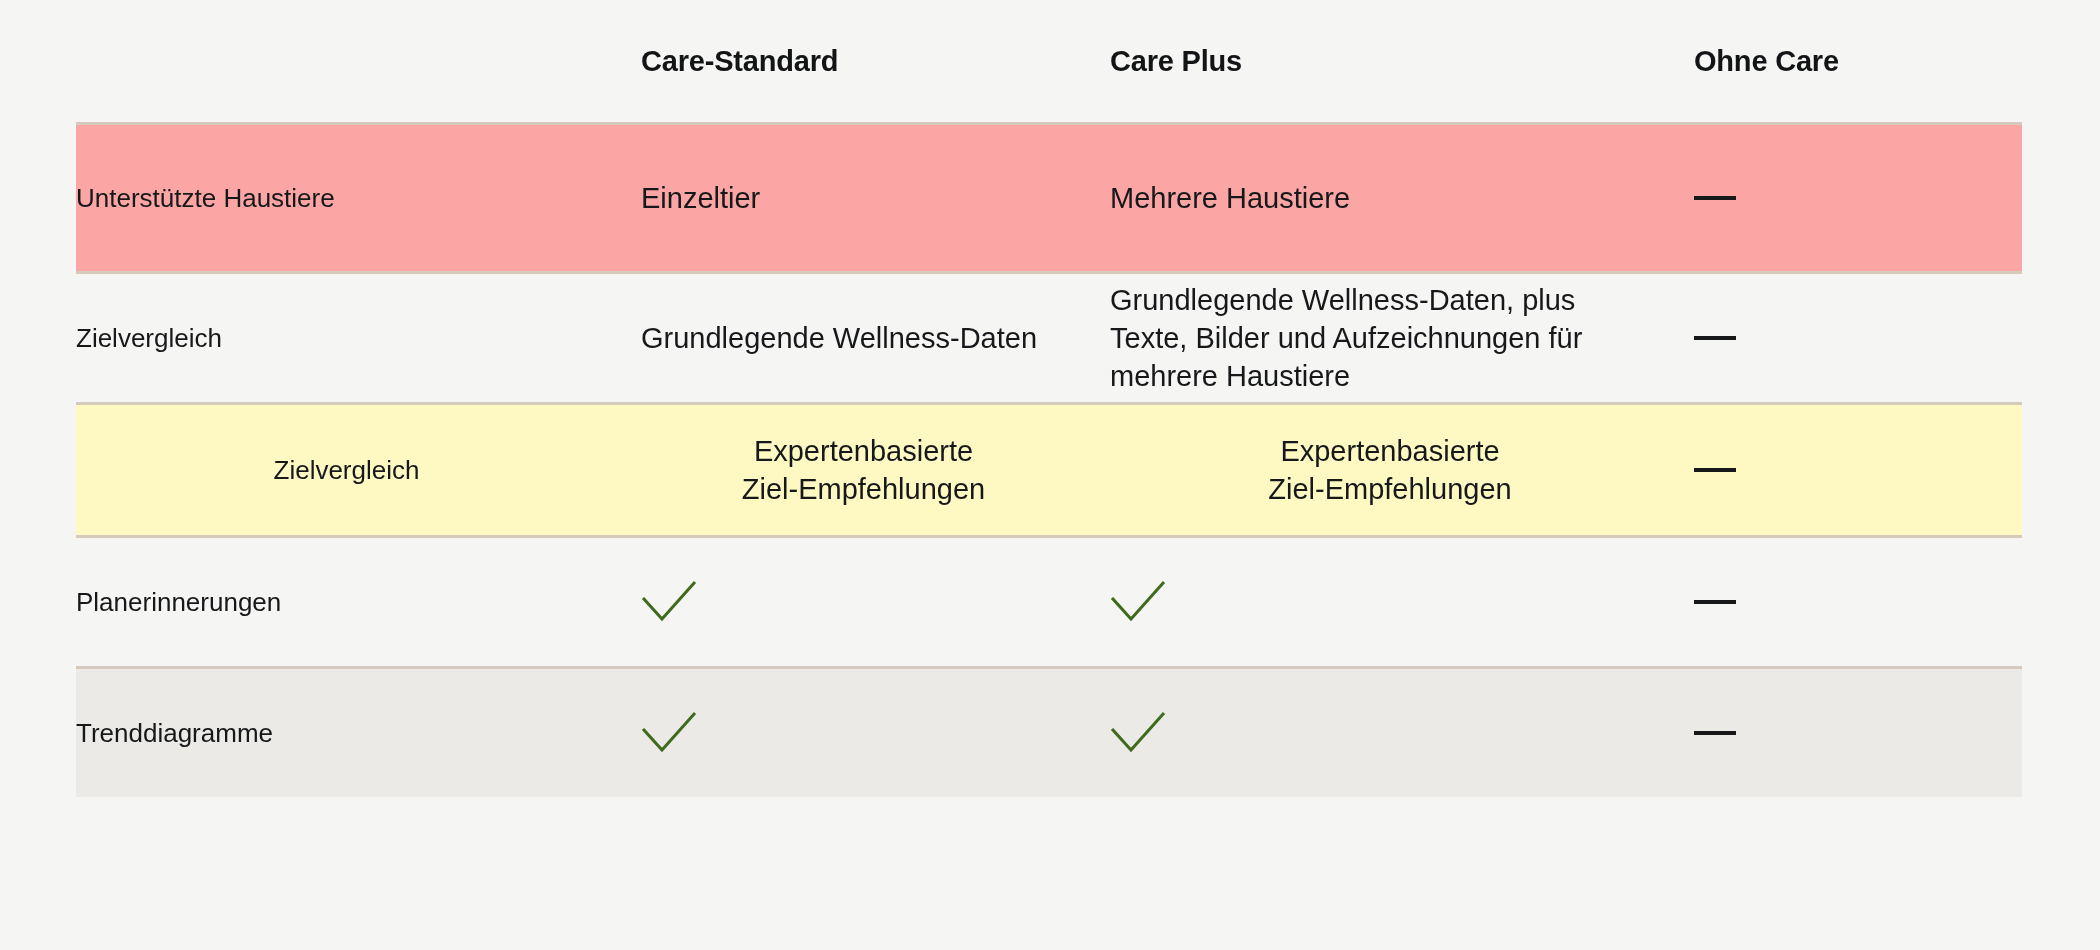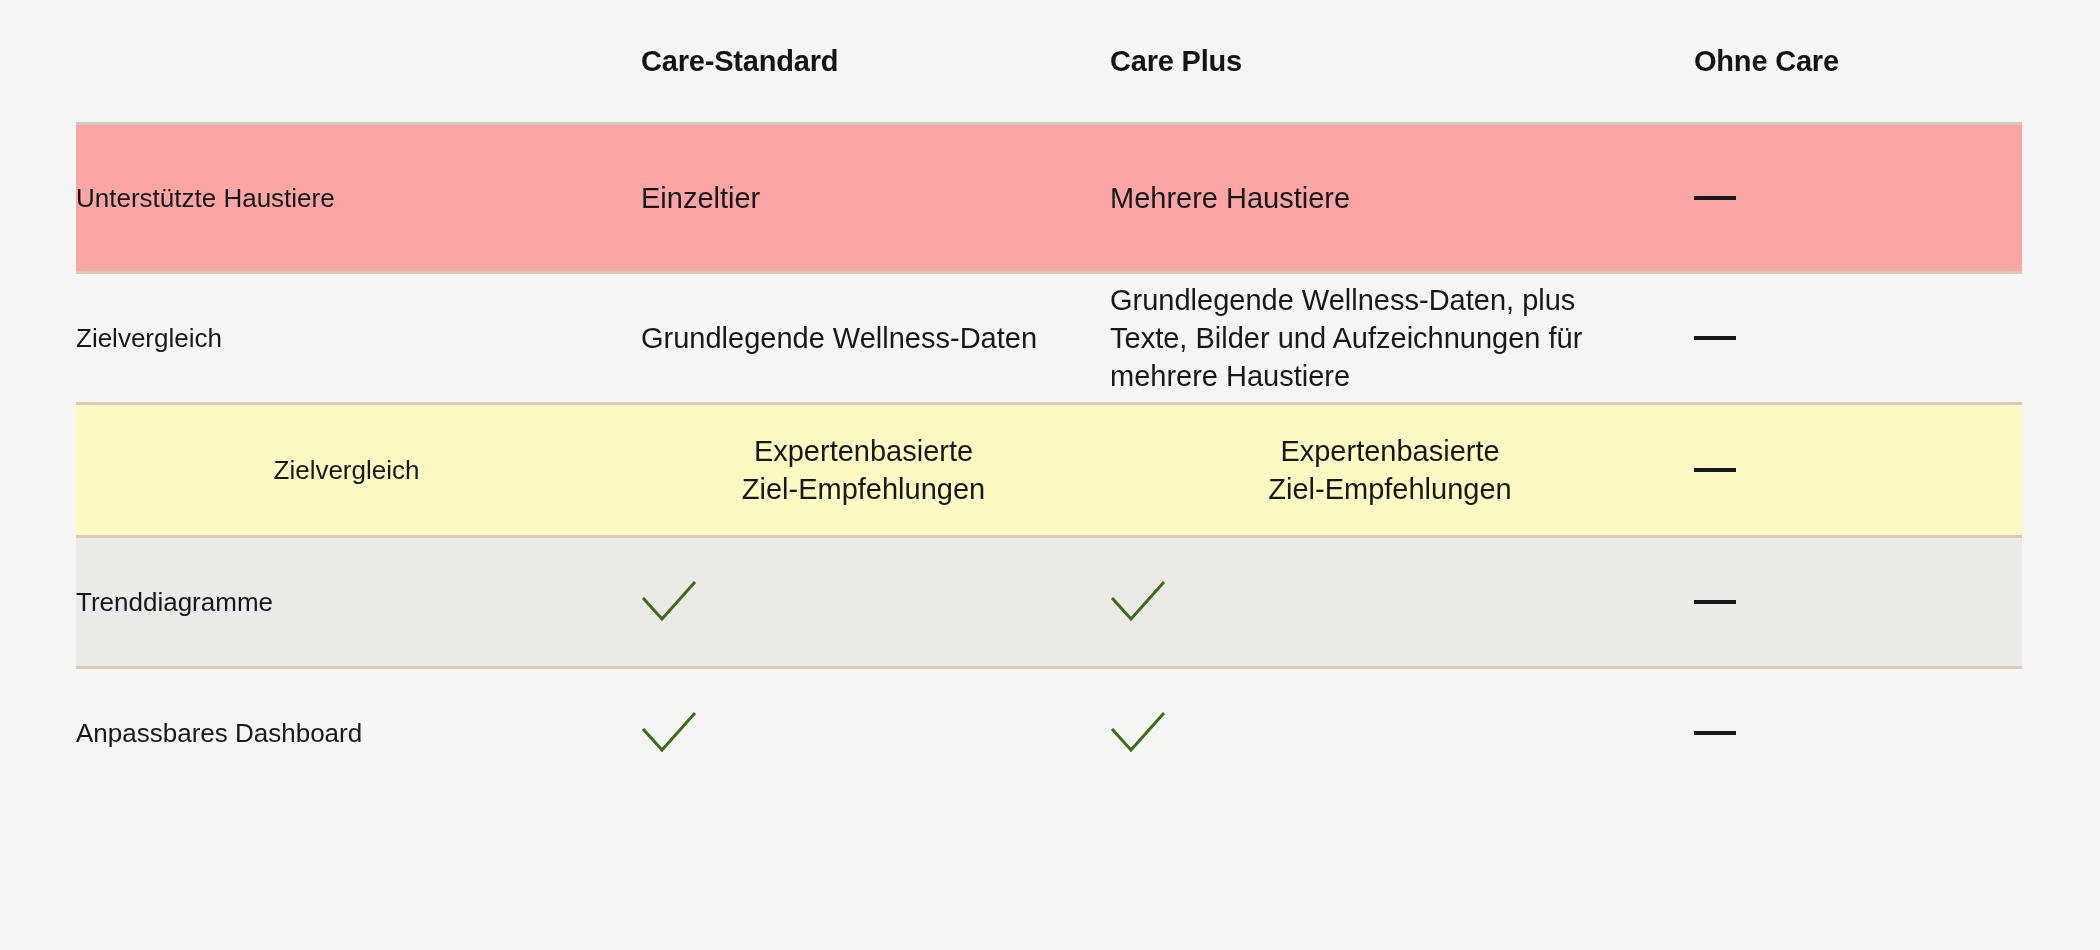--- a/index.html
+++ b/index.html
@@ -131,42 +131,42 @@
         <div class="table-row shaded" style="height: 133px; background: #fef9c3; border-top-color: rgb(214, 202, 189); text-align: center;">
           <div class="cell col-feature"><span class="cell-text">Zielvergleich</span></div>
           <div class="cell col-standard"><span class="cell-text">Expertenbasierte
 Ziel-Empfehlungen</span></div>
           <div class="cell col-plus"><span class="cell-text">Expertenbasierte
 Ziel-Empfehlungen</span></div>
           <div class="cell col-none">
             <span class="dash-icon" style="background: rgb(22, 24, 26);"></span>
           </div>
         </div>
-        <div class="table-row shaded" style="height: 131px; background: rgb(235, 234, 231); border-top-color: rgb(214, 202, 189);">
-          <div class="cell col-feature"><span class="cell-text">Trenddiagramme</span></div>
+        <div class="table-row" style="height: 131px; background: rgb(245, 245, 243); border-top-color: rgb(214, 202, 189);">
+          <div class="cell col-feature"><span class="cell-text">Planerinnerungen</span></div>
           <div class="cell col-standard">
             <span class="check-icon">
               <svg viewBox="0 0 56 44" width="56" height="44">
                 <path d="M3 19 L21 39 L53 3" fill="none" stroke="#3f6b1d" stroke-width="3" stroke-linecap="square" stroke-linejoin="miter"></path>
               </svg>
             </span>
           </div>
           <div class="cell col-plus">
             <span class="check-icon">
               <svg viewBox="0 0 56 44" width="56" height="44">
                 <path d="M3 19 L21 39 L53 3" fill="none" stroke="#3f6b1d" stroke-width="3" stroke-linecap="square" stroke-linejoin="miter"></path>
               </svg>
             </span>
           </div>
           <div class="cell col-none">
             <span class="dash-icon" style="background: rgb(22, 24, 26);"></span>
           </div>
         </div>
-        <div class="table-row" style="height: 131px; background: rgb(245, 245, 243); border-top-color: rgb(214, 202, 189);">
-          <div class="cell col-feature"><span class="cell-text">Anpassbares Dashboard</span></div>
+        <div class="table-row shaded" style="height: 131px; background: rgb(235, 234, 231); border-top-color: rgb(214, 202, 189);">
+          <div class="cell col-feature"><span class="cell-text">Trenddiagramme</span></div>
           <div class="cell col-standard">
             <span class="check-icon">
               <svg viewBox="0 0 56 44" width="56" height="44">
                 <path d="M3 19 L21 39 L53 3" fill="none" stroke="#3f6b1d" stroke-width="3" stroke-linecap="square" stroke-linejoin="miter"></path>
               </svg>
             </span>
           </div>
           <div class="cell col-plus">
             <span class="check-icon">
               <svg viewBox="0 0 56 44" width="56" height="44">

